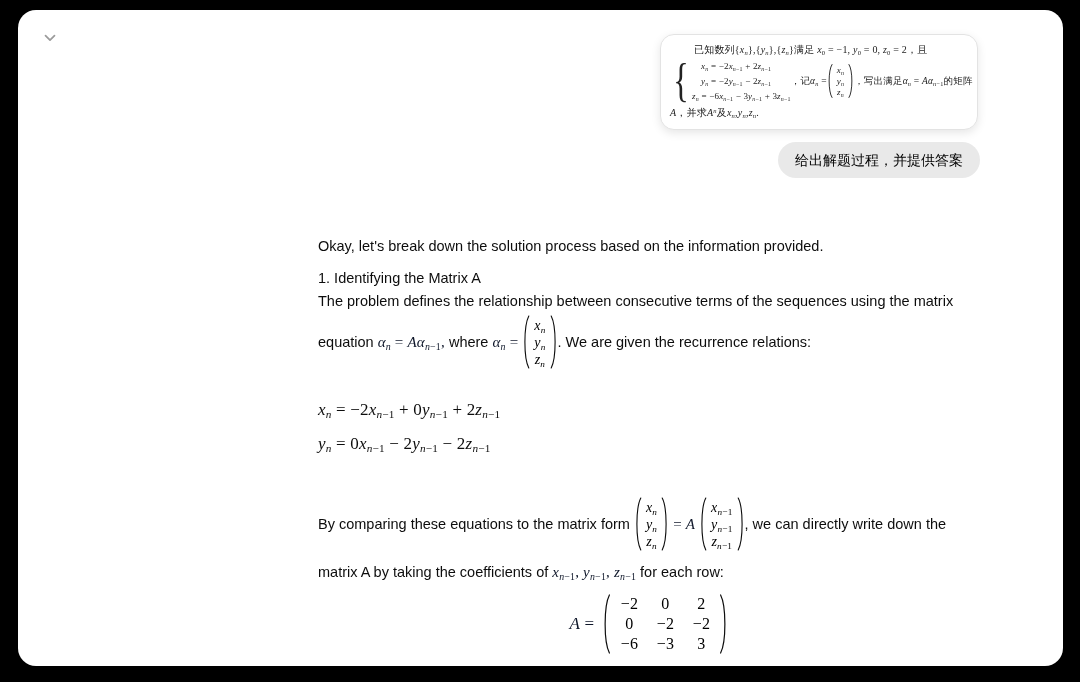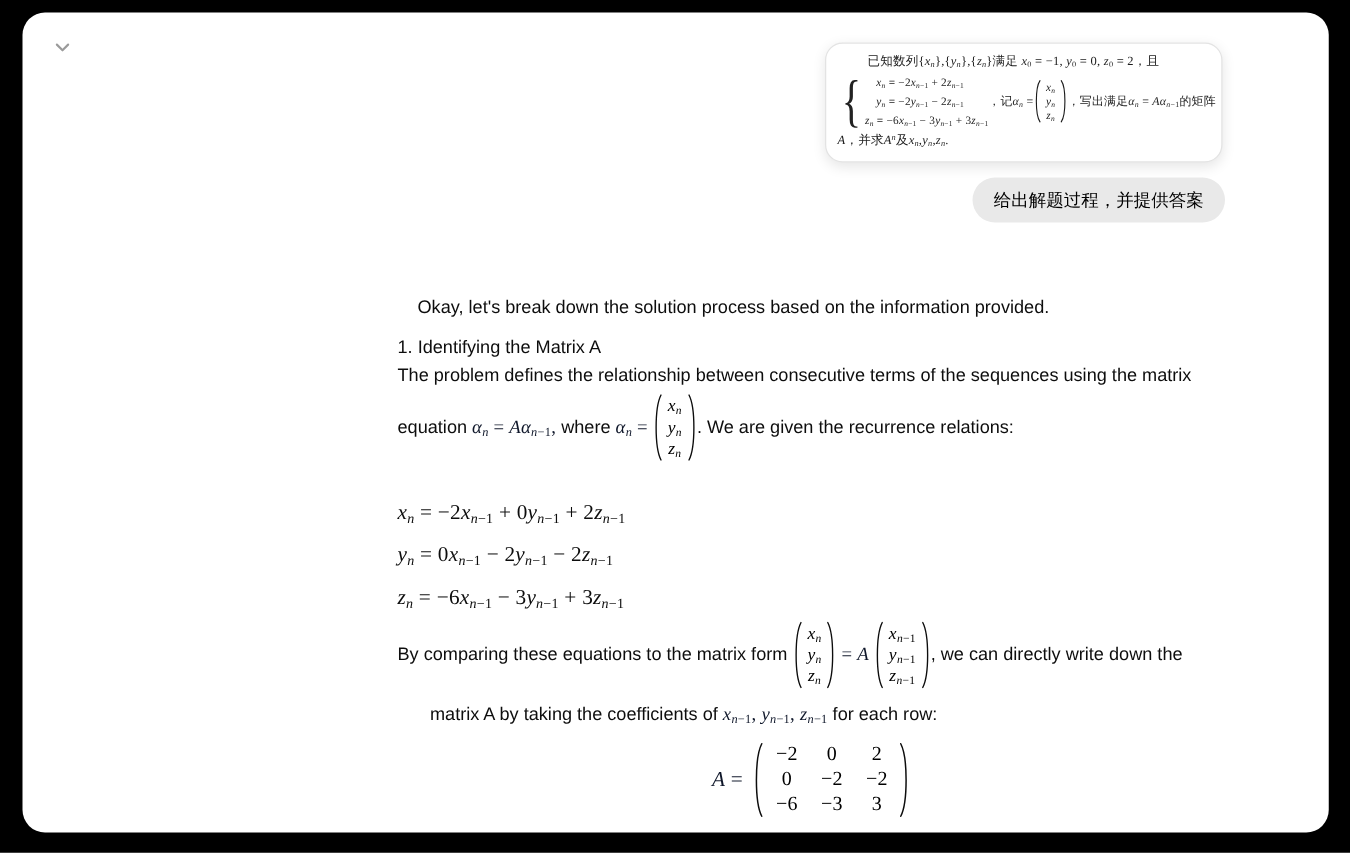--- a/index.html
+++ b/index.html
@@ -121,21 +121,21 @@
         </span>
         <span class="ctext" data-math="attachment.mid_post">，写出满足<i>α</i><sub><i>n</i></sub> = <i>Aα</i><sub><i>n</i>−1</sub>的矩阵</span>
       </div>
       <div class="outro" data-math="attachment.outro"><i>A</i>，并求<i>A</i><sup><i>n</i></sup>及<i>x</i><sub><i>n</i></sub>,<i>y</i><sub><i>n</i></sub>,<i>z</i><sub><i>n</i></sub>.</div>
     </div>
 
     <div class="user-bubble">
       <span>给出解题过程，并提供答案</span>
     </div>
 
-    <div class="block msg" style="top:225px;margin-left:16px;">Okay, let's break down the solution process based on the information provided.</div>
+    <div class="block msg" style="top:225px;">Okay, let's break down the solution process based on the information provided.</div>
 
     <div class="block msg msg-b" style="top:257px;">1. Identifying the Matrix A</div>
 
     <div class="block msg" style="top:280px;">The problem defines the relationship between consecutive terms of the sequences using the matrix</div>
 
     <div class="block mathline" style="top:301px; height:62px;">
       <span class="msg">equation&nbsp;</span>
         <span class="inline-math" data-math="assistant.p2_math1"><i>α</i><sub><i>n</i></sub> = <i>Aα</i><sub><i>n</i>−1</sub>,</span>
         <span class="msg">&nbsp;where&nbsp;</span>
         <span class="inline-math" data-math="assistant.p2_math2"><i>α</i><sub><i>n</i></sub> =&nbsp;</span>
@@ -150,21 +150,20 @@
         </span>
         <svg width="8" height="56" viewBox="0 0 8 56">
             <path d="M1.2 2 C6.4 12 6.4 44 1.2 54" stroke="#0d0d0d" stroke-width="1.1" fill="none" stroke-linecap="round"></path>
           </svg>
       </span>
         <span class="msg">. We are given the recurrence relations:</span>
     </div>
 
     <div class="block display-eq" style="top:385px;" data-math="assistant.eq1"><i>x</i><sub><i>n</i></sub> = −2<i>x</i><sub><i>n</i>−1</sub> + 0<i>y</i><sub><i>n</i>−1</sub> + 2<i>z</i><sub><i>n</i>−1</sub></div>
     <div class="block display-eq" style="top:419px;" data-math="assistant.eq2"><i>y</i><sub><i>n</i></sub> = 0<i>x</i><sub><i>n</i>−1</sub> − 2<i>y</i><sub><i>n</i>−1</sub> − 2<i>z</i><sub><i>n</i>−1</sub></div>
-    <div class="block display-eq" style="top:453px;" data-math="assistant.eq3"><i>z</i><sub><i>n</i></sub> = −6<i>x</i><sub><i>n</i>−1</sub> − 3<i>y</i><sub><i>n</i>−1</sub> + 3<i>z</i><sub><i>n</i>−1</sub></div>
 
     <div class="block mathline" style="top:478px; height:72px;">
       <span class="msg">By comparing these equations to the matrix form&nbsp;</span>
         <span class="pmat pmat-in">
         <svg width="8" height="56" viewBox="0 0 8 56">
             <path d="M6.8 2 C1.6 12 1.6 44 6.8 54" stroke="#0d0d0d" stroke-width="1.1" fill="none" stroke-linecap="round"></path>
           </svg>
         <span class="rows">
           <span data-math="assistant.p3_vector_n.0"><i>x</i><sub><i>n</i></sub></span>
           <span data-math="assistant.p3_vector_n.1"><i>y</i><sub><i>n</i></sub></span>
@@ -184,21 +183,21 @@
           <span data-math="assistant.p3_vector_n1.1"><i>y</i><sub><i>n</i>−1</sub></span>
           <span data-math="assistant.p3_vector_n1.2"><i>z</i><sub><i>n</i>−1</sub></span>
         </span>
         <svg width="8" height="56" viewBox="0 0 8 56">
             <path d="M1.2 2 C6.4 12 6.4 44 1.2 54" stroke="#0d0d0d" stroke-width="1.1" fill="none" stroke-linecap="round"></path>
           </svg>
       </span>
         <span class="msg">, we can directly write down the</span>
     </div>
 
-    <div class="block mathline" style="top:551px; height:22px;margin-left:26px;">
+    <div class="block mathline" style="top:551px; height:22px;">
       <span class="msg">matrix A by taking the coefficients of&nbsp;</span>
         <span class="inline-math" data-math="assistant.p3_math2"><i>x</i><sub><i>n</i>−1</sub>, <i>y</i><sub><i>n</i>−1</sub>, <i>z</i><sub><i>n</i>−1</sub></span>
         <span class="msg">&nbsp;for each row:</span>
     </div>
 
     <div class="block center-flex" style="top:580px; height:68px;">
       <span class="inline-math" style="font-size:17px; margin-right:8px;" data-math="assistant.final_label"><i>A</i> =</span>
       <span class="pmat pmat-big">
         <svg width="9" height="62" viewBox="0 0 9 62">
             <path d="M7.4 2 C1.7 13 1.7 49 7.4 60" stroke="#0d0d0d" stroke-width="1.2" fill="none" stroke-linecap="round"></path>

